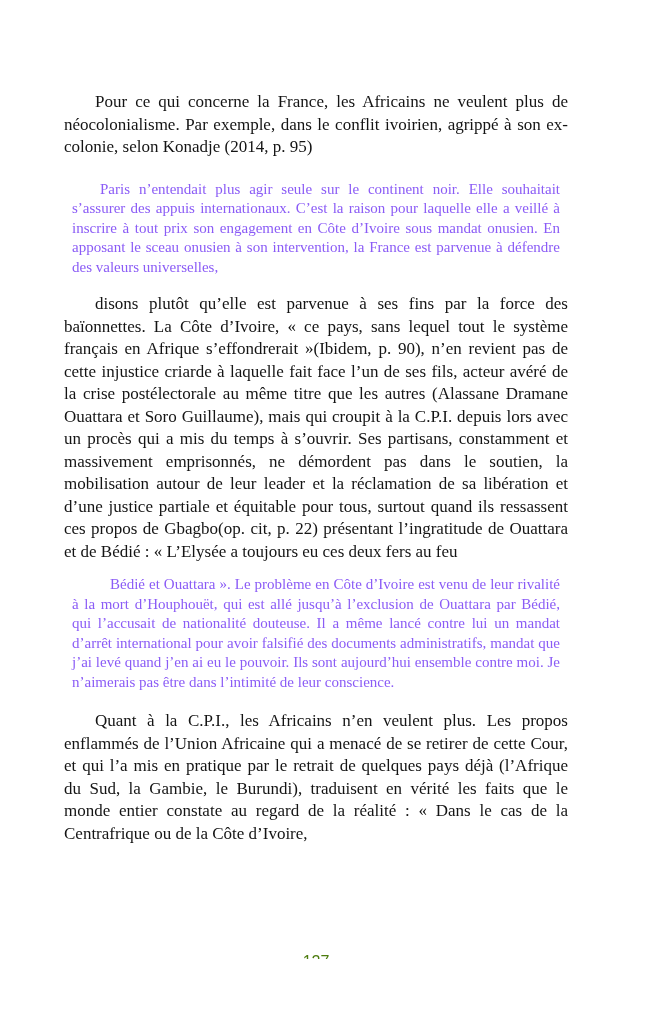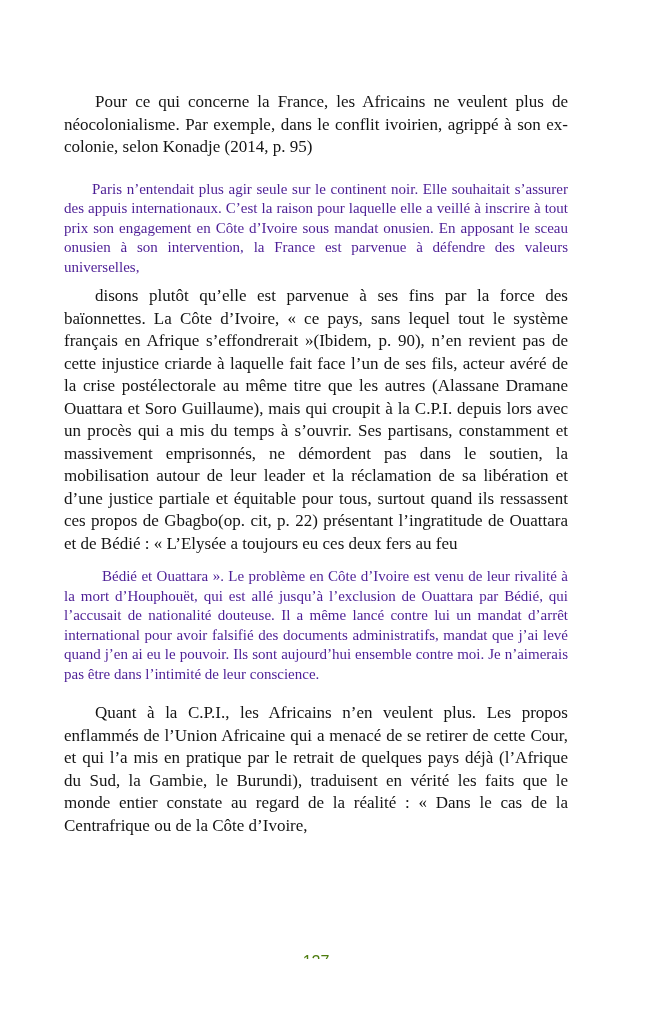--- a/index.html
+++ b/index.html
@@ -20,30 +20,30 @@
   .body-para {
     margin: 0;
     font-family: "Liberation Serif", serif;
     font-size: 17px;
     line-height: 22.5px;
     text-align: justify;
     text-indent: 31px;
     color: #141414;
   }
   .quote-para {
-    margin: 0;
+    margin: 8px;
     font-family: "Liberation Serif", serif;
     font-size: 15px;
     line-height: 19.5px;
     text-align: justify;
     text-indent: 28px;
-    color: #4c1d95;
+    color: #8b5cf6;
   }
   .q1 { margin-top: 21px; }
-  .p2 { margin-top: 8px; }
+  .p2 { margin-top: 16px; }
   .q2 { margin-top: 12px; text-indent: 38px; }
   .p3 { margin-top: 18px; }
   .page-number {
     position: absolute;
     left: 64px;
     right: 82px;
     top: 953px;
     text-align: center;
     font-family: "Liberation Sans", sans-serif;
     font-size: 16px;

